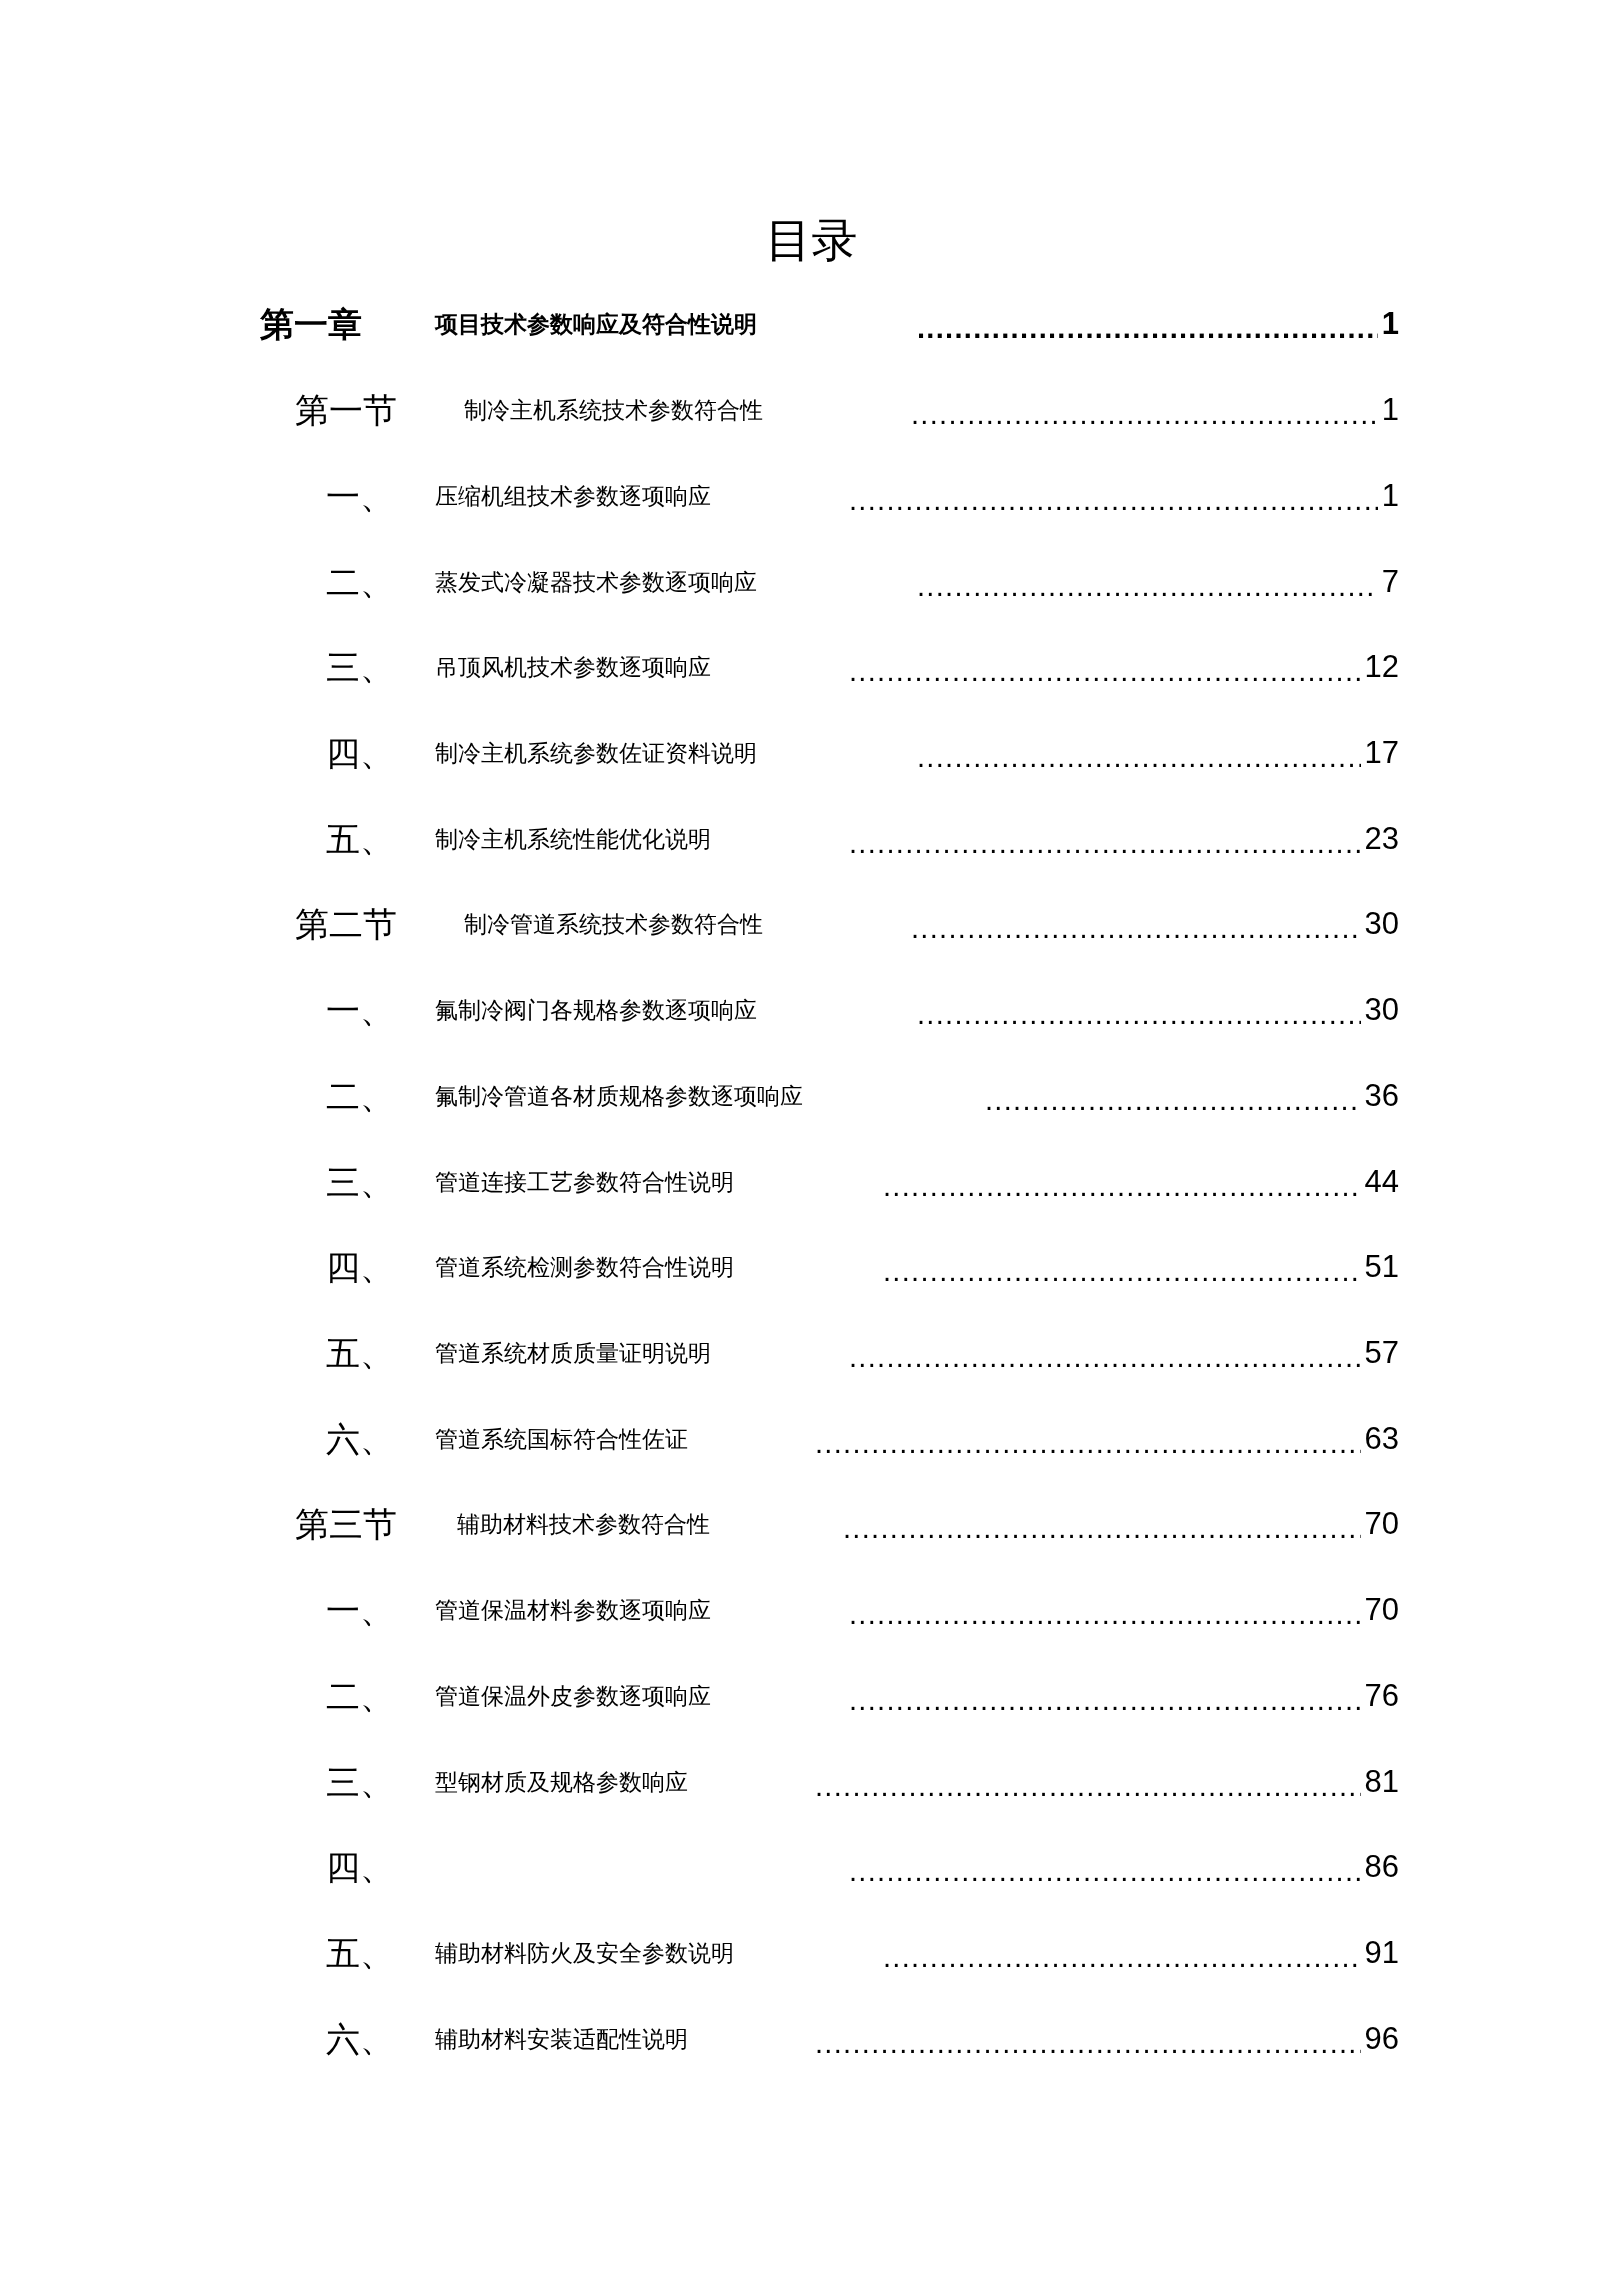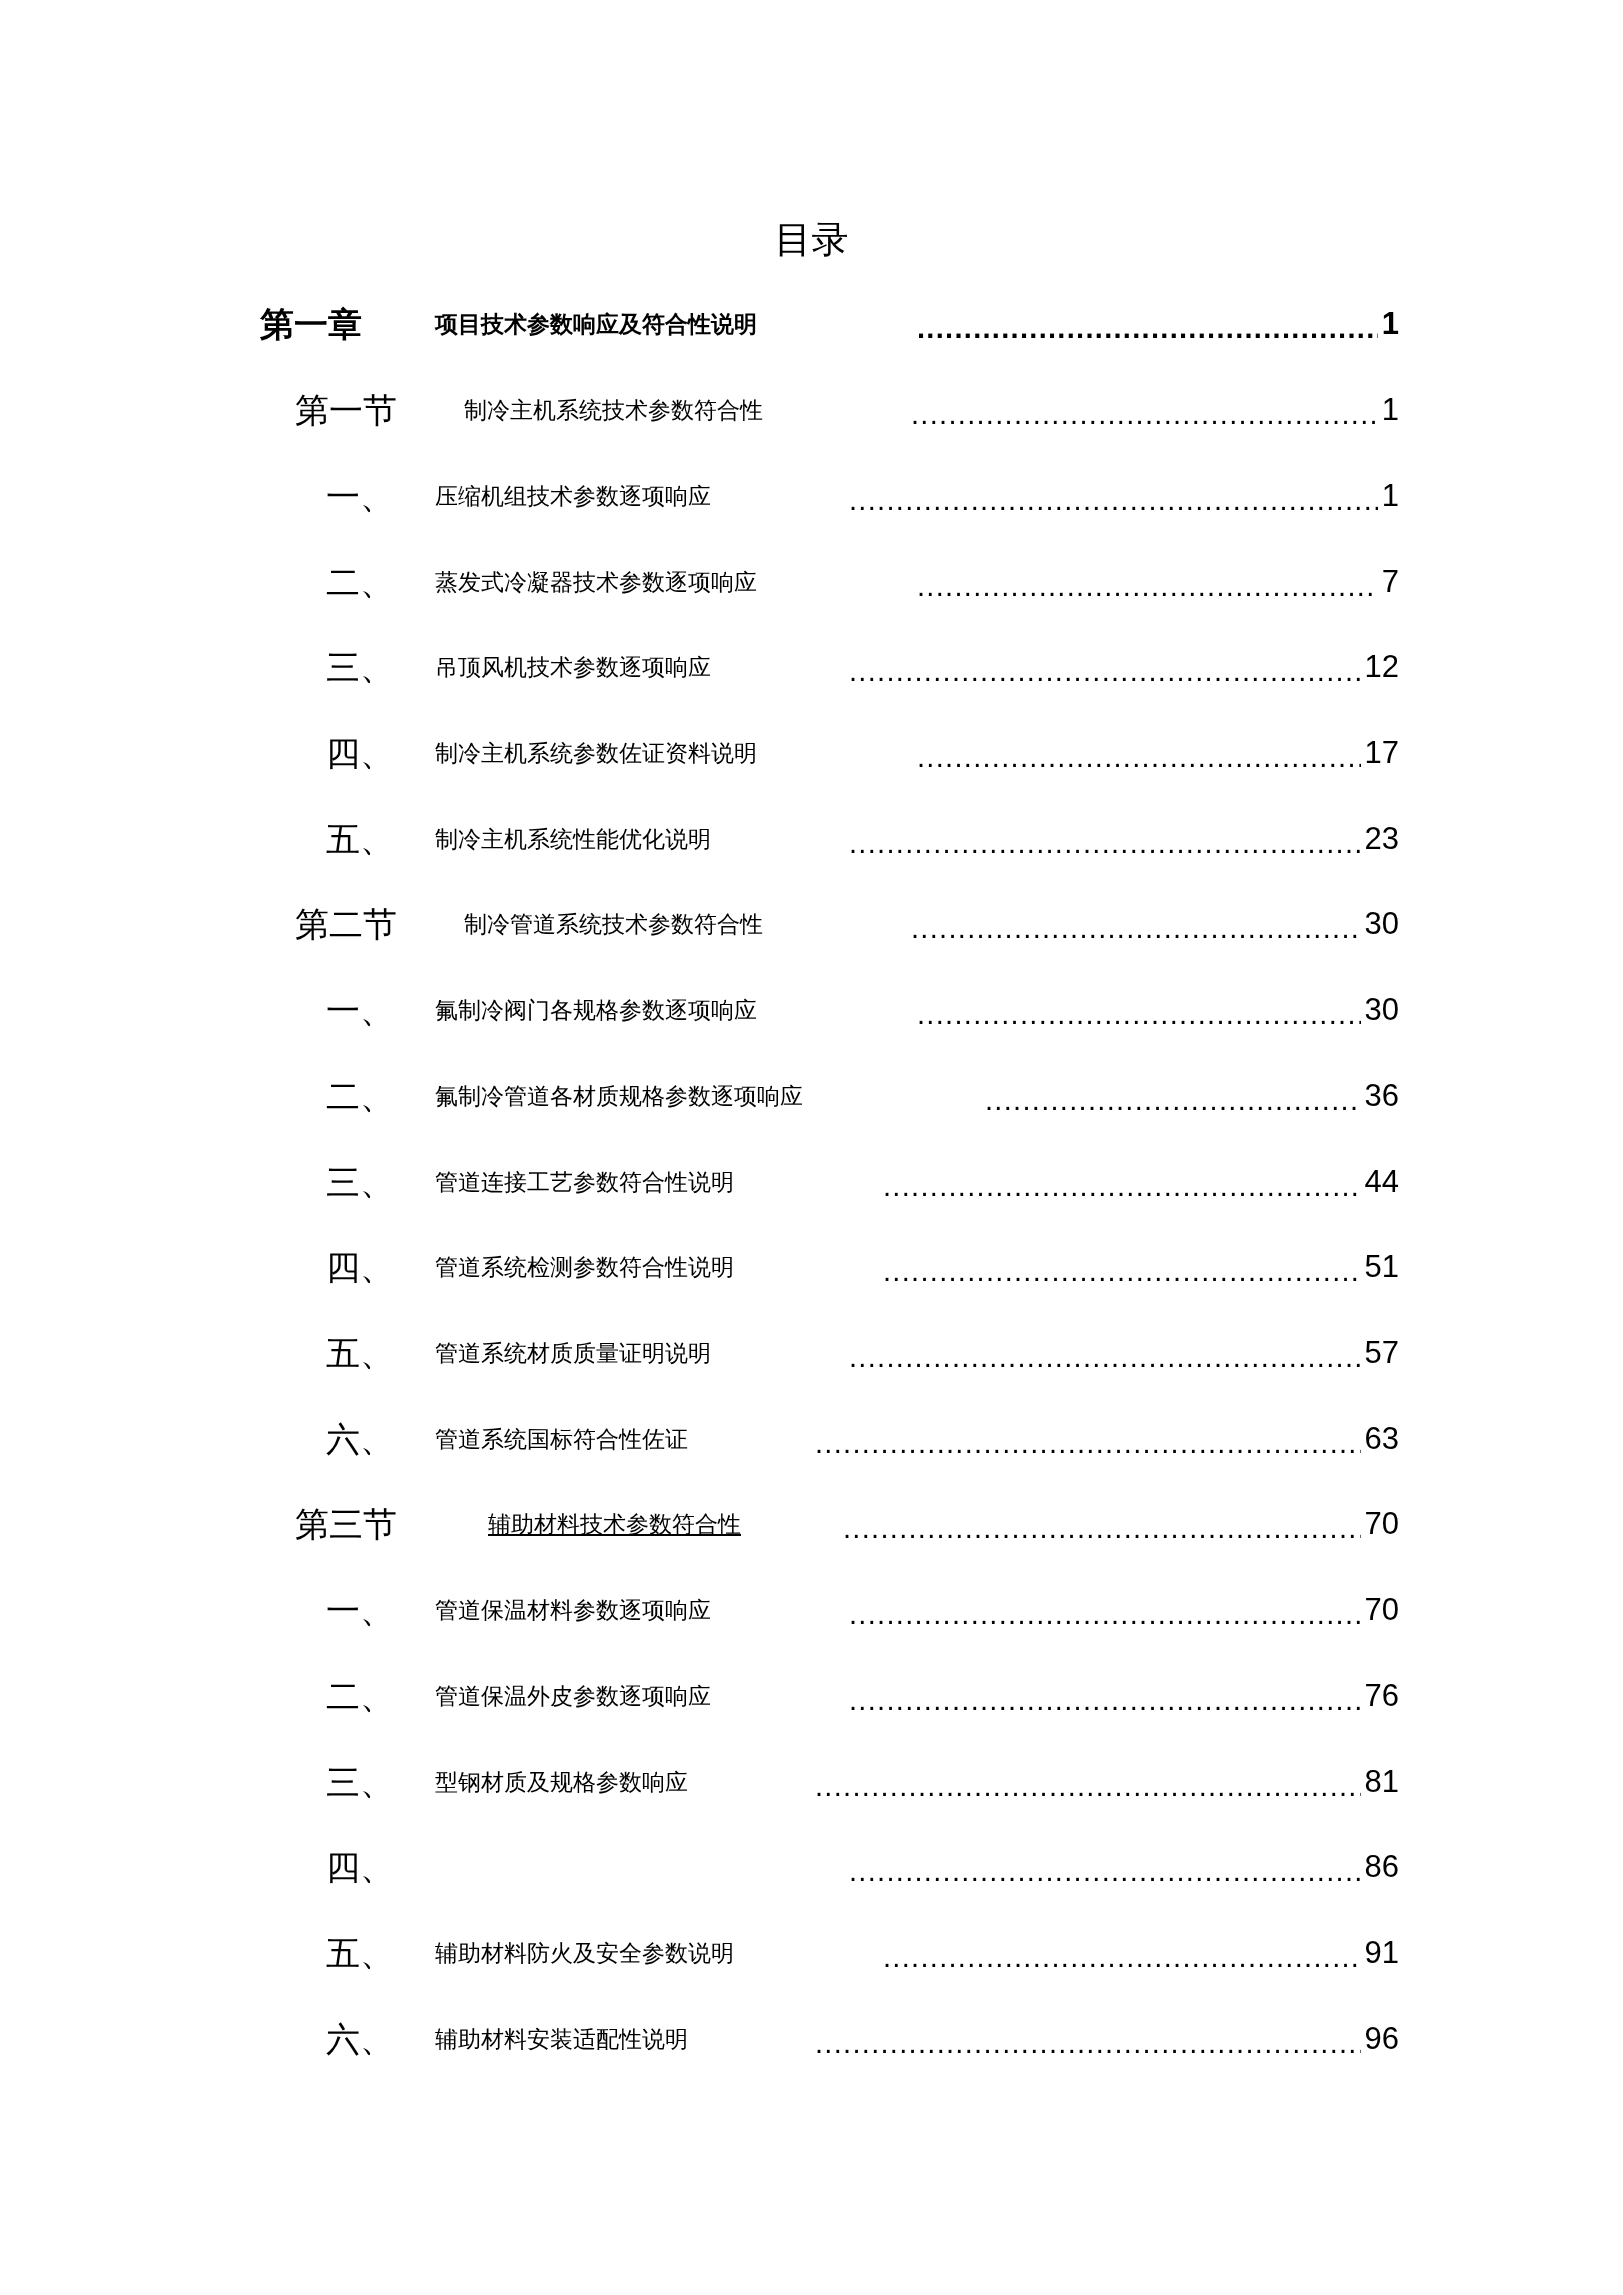--- a/index.html
+++ b/index.html
@@ -1,19 +1,19 @@
 <!DOCTYPE html>
 <html style="font-size:10.5px"><head>
 <meta charset="utf-8">
 <style>
   html, body { margin: 0; padding: 0; background: #ffffff; }
   body { width: 1623px; height: 2295px; position: relative; overflow: hidden;
          font-family: "DejaVu Serif", "Liberation Serif", serif; color: #000; }
   .title { position: absolute; top: 216px; left: 0; width: 1623px; text-align: center;
-           font-size: 37px; line-height: 48px; }
+           font-size: 46px; line-height: 48px; }
   .toc { position: absolute; left: 0; top: 0; width: 1623px; }
   .row { position: absolute; left: 0; width: 1623px; height: 52px; display: flex; align-items: center; margin-left: 12px; }
   .num { position: absolute; font-size: 34px; line-height: 52px; white-space: nowrap; }
   .txt { position: absolute; font-size: 23px; line-height: 52px; white-space: nowrap; }
   .leader { position: absolute; height: 52px; overflow: hidden; white-space: nowrap;
             font-family: "Liberation Sans", sans-serif; font-size: 29px; line-height: 60px; letter-spacing: 1.3px; }
   .page { position: absolute; right: 236px; font-family: "Liberation Sans", sans-serif; font-size: 31px; line-height: 52px; }
   .chapter .num, .chapter .txt, .chapter .page { font-weight: bold; }
   .chapter .leader { font-weight: bold; }
 </style>
@@ -102,21 +102,21 @@
       <span class="page">57</span>
     </div>
     <div class="row item" style="top: 1413px;">
       <span class="num" style="left: 314px;">六、</span>
       <span class="txt" style="left: 423px;">管道系统国标符合性佐证</span>
       <span class="leader" style="left: 803px; width: 546px;">........................................................................................................................................................................................................</span>
       <span class="page">63</span>
     </div>
     <div class="row section" style="top: 1498px;">
       <span class="num" style="left: 283px;">第三节</span>
-      <span class="txt" style="left: 476px; text-decoration: underline;">辅助材料技术参数符合性</span>
+      <span class="txt" style="left: 445px;">辅助材料技术参数符合性</span>
       <span class="leader" style="left: 831px; width: 518px;">........................................................................................................................................................................................................</span>
       <span class="page">70</span>
     </div>
     <div class="row item" style="top: 1584px;">
       <span class="num" style="left: 314px;">一、</span>
       <span class="txt" style="left: 423px;">管道保温材料参数逐项响应</span>
       <span class="leader" style="left: 837px; width: 512px;">........................................................................................................................................................................................................</span>
       <span class="page">70</span>
     </div>
     <div class="row item" style="top: 1670px;">

